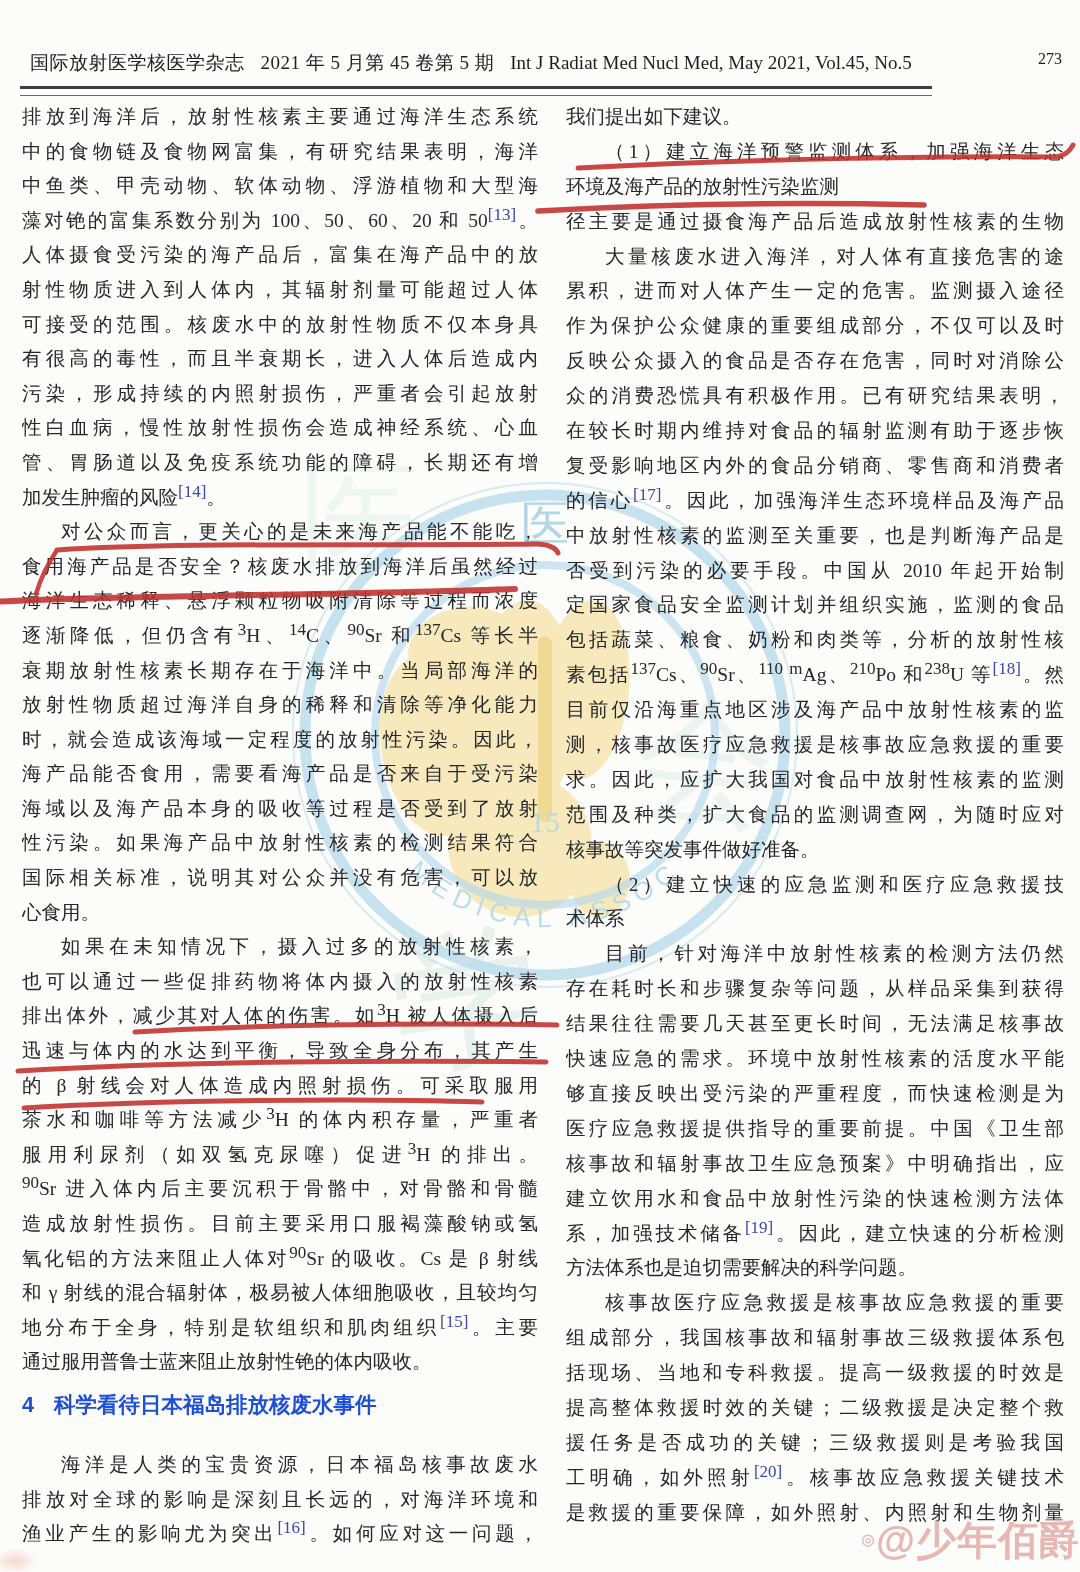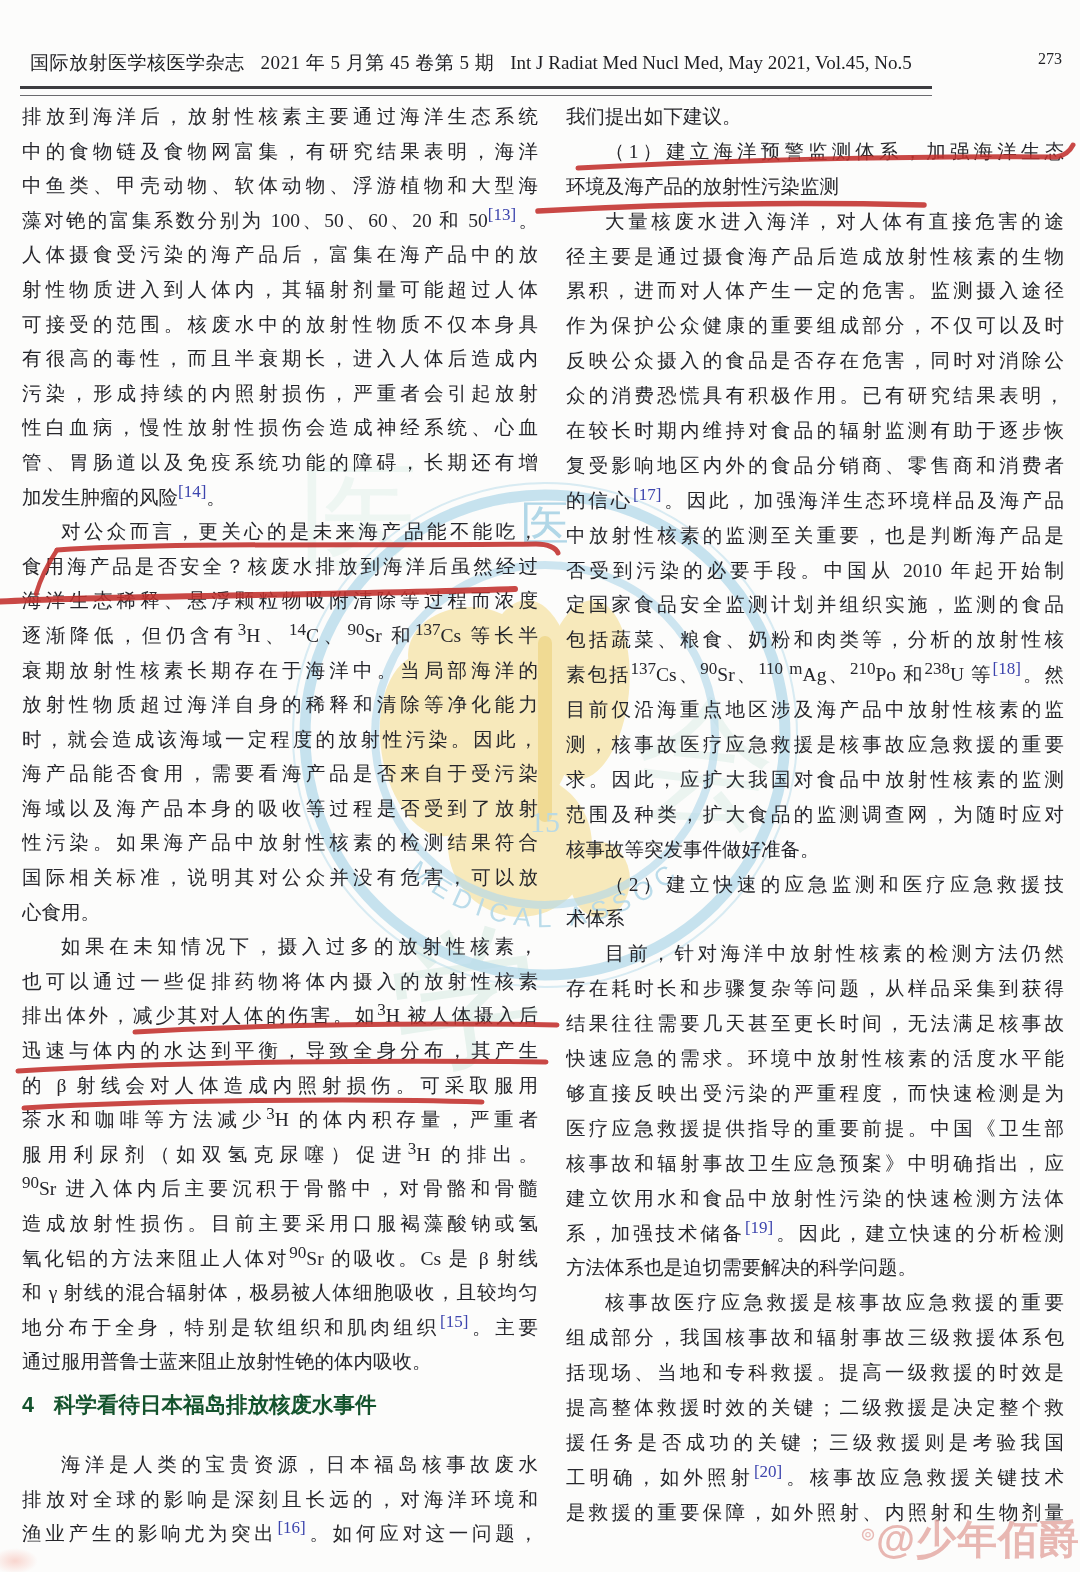--- a/index.html
+++ b/index.html
@@ -24,28 +24,28 @@
          overflow:hidden;}
   #col-left .tline{height:34.6px;line-height:34.6px;}
   #col-right .tline{height:34.9px;line-height:34.9px;}
   .tline.indent{text-indent:39px;}
   .tline.endline{text-align-last:left;}
   .sup{font-size:17px;vertical-align:7px;line-height:0;}
   .ref{color:#3c44ad;}
 
   .sec-head{margin-top:8px;margin-bottom:26px;height:34px;line-height:34px;
             font-family:"Liberation Sans","DejaVu Sans",sans-serif;
-            font-weight:bold;font-size:21.5px;color:#14532d;text-align:left;}
+            font-weight:bold;font-size:21.5px;color:#1d4ed8;text-align:left;}
   .sec-head .no{margin-right:20px;}
 
   
   .wm{position:absolute;left:0;top:0;z-index:0;pointer-events:none;}
   .ink{position:absolute;left:0;top:0;z-index:3;pointer-events:none;}
   .weibo{position:absolute;left:860px;top:1512px;width:220px;height:56px;z-index:4;
-         display:flex;align-items:flex-start;pointer-events:none;}
+         display:flex;align-items:center;pointer-events:none;}
   .weibo-text{font-family:"Liberation Sans","DejaVu Sans",sans-serif;
               font-size:40px;font-weight:bold;color:rgba(226,163,157,0.78);
               letter-spacing:1px;white-space:nowrap;}
   .corner-smudge{position:absolute;left:-8px;top:1548px;width:46px;height:26px;z-index:1;
                  background:radial-gradient(ellipse at center,rgba(244,166,152,.45),rgba(244,166,152,0) 70%);}
 </style>
 </head>
 <body>
 
 <div id="page">
@@ -141,22 +141,22 @@
         <div class="tline"><span>排放对全球的影响是深刻且长远的，对海洋环境和</span></div>
         <div class="tline"><span>渔业产生的影响尤为突出</span><span class="sup ref">[16]</span><span>。如何应对这一问题，</span></div>
       </div>
   </div>
 
   <div class="col" id="col-right">
     <div>
         <div class="tline endline"><span>我们提出如下建议。</span></div>
         <div class="tline indent"><span>（1）建立海洋预警监测体系，加强海洋生态</span></div>
         <div class="tline endline"><span>环境及海产品的放射性污染监测</span></div>
+        <div class="tline"><span>径主要是通过摄食海产品后造成放射性核素的生物</span></div>
         <div class="tline indent"><span>大量核废水进入海洋，对人体有直接危害的途</span></div>
-        <div class="tline"><span>径主要是通过摄食海产品后造成放射性核素的生物</span></div>
         <div class="tline"><span>累积，进而对人体产生一定的危害。监测摄入途径</span></div>
         <div class="tline"><span>作为保护公众健康的重要组成部分，不仅可以及时</span></div>
         <div class="tline"><span>反映公众摄入的食品是否存在危害，同时对消除公</span></div>
         <div class="tline"><span>众的消费恐慌具有积极作用。已有研究结果表明，</span></div>
         <div class="tline"><span>在较长时期内维持对食品的辐射监测有助于逐步恢</span></div>
         <div class="tline"><span>复受影响地区内外的食品分销商、零售商和消费者</span></div>
         <div class="tline"><span>的信心</span><span class="sup ref">[17]</span><span>。因此，加强海洋生态环境样品及海产品</span></div>
         <div class="tline"><span>中放射性核素的监测至关重要，也是判断海产品是</span></div>
         <div class="tline"><span>否受到污染的必要手段。中国从 2010 年起开始制</span></div>
         <div class="tline"><span>定国家食品安全监测计划并组织实施，监测的食品</span></div>

